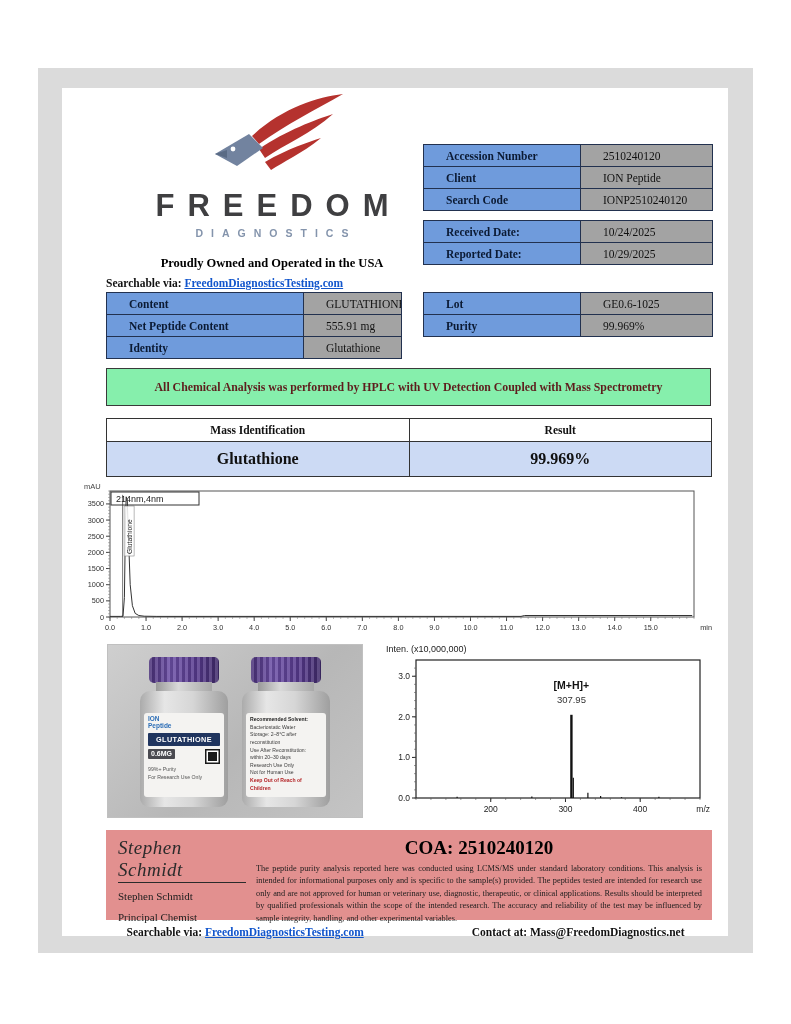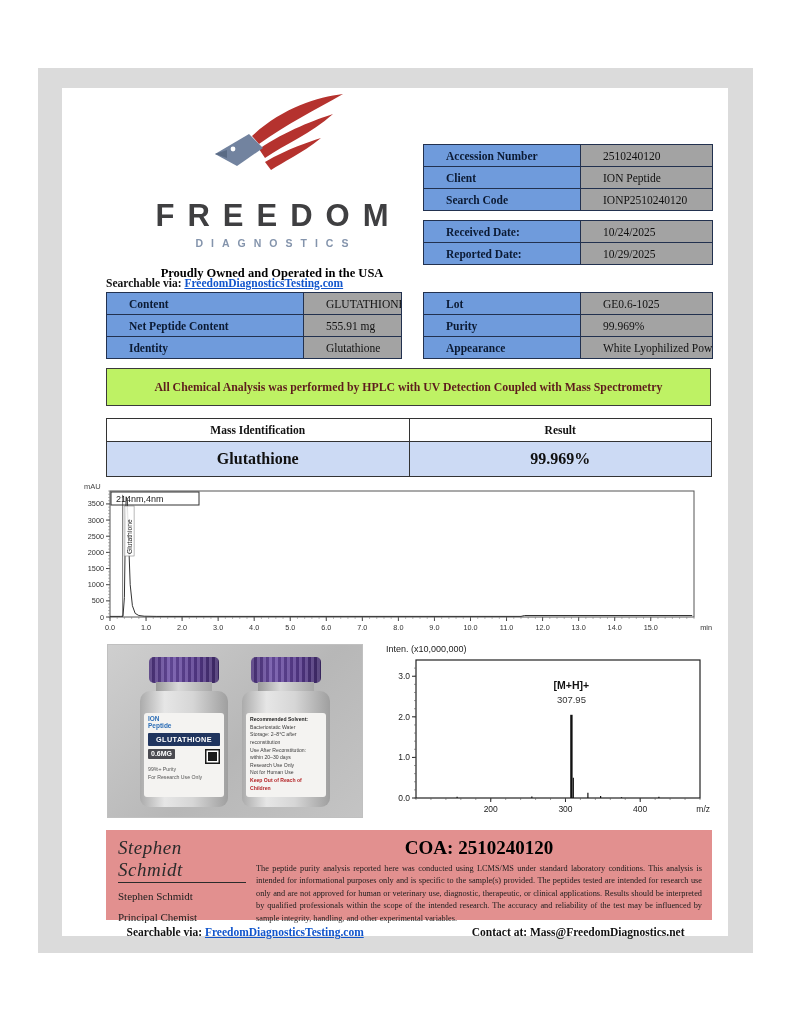--- a/index.html
+++ b/index.html
@@ -3,38 +3,38 @@
 <meta charset="utf-8">
 <style>
   html,body{margin:0;padding:0;background:#fff;}
   body{width:791px;height:1024px;position:relative;font-family:"Liberation Serif",serif;color:#111;}
   .frame{position:absolute;left:38px;top:68px;width:715px;height:885px;background:#dbdbdb;}
   .page{position:absolute;left:24px;top:20px;width:666px;height:848px;background:#fff;}
 
   
   .logo-block{position:absolute;left:28px;top:6px;width:364px;text-align:center;}
   .eagle{display:block;margin:0 auto;}
-  .logo-word{font-family:"Liberation Sans",sans-serif;font-weight:bold;font-size:31px;letter-spacing:13px;color:#3f3f41;margin-top:16px;padding-left:13px;}
+  .logo-word{font-family:"Liberation Sans",sans-serif;font-weight:bold;font-size:31px;letter-spacing:13px;color:#3f3f41;margin-top:6px;padding-left:13px;}
   .logo-sub{font-family:"Liberation Sans",sans-serif;font-weight:bold;font-size:10.5px;letter-spacing:8px;color:#8494ac;margin-top:3px;padding-left:8px;}
   .tagline{font-weight:bold;font-size:12.5px;margin-top:17px;color:#000;}
   .searchable{position:absolute;left:44px;top:189px;font-size:11.5px;font-weight:bold;}
   a.lnk{color:#1155cc;text-decoration:underline;font-weight:bold;}
 
   
   .coa-title{position:absolute;left:356px;top:12px;width:300px;text-align:center;font-size:27px;font-weight:bold;color:#000;}
   table.info{border-collapse:collapse;table-layout:fixed;}
   table.info td{border:1.6px solid #22314f;font-size:11.5px;padding:2px 22px;height:17px;overflow:hidden;white-space:nowrap;}
   td.lbl{background:#6f9bdc;font-weight:bold;color:#0b1a33;}
   td.val{background:#a3a3a3;}
   .tbl-acc{position:absolute;left:361px;top:56px;width:290px;}
   .tbl-date{position:absolute;left:361px;top:132px;width:290px;}
   .tbl-prod{position:absolute;left:44px;top:204px;width:296px;}
   .tbl-spec{position:absolute;left:361px;top:204px;width:290px;}
 
-  .banner{position:absolute;left:44px;top:280px;width:603px;height:36px;background:#bef264;border:1.6px solid #3a3a3a;display:flex;align-items:center;justify-content:center;}
+  .banner{position:absolute;left:44px;top:280px;width:603px;height:36px;background:#86efac;border:1.6px solid #3a3a3a;display:flex;align-items:center;justify-content:center;}
   .banner span{font-weight:bold;font-size:11.8px;color:#5e1d1d;text-align:center;}
 
   table.mass{position:absolute;left:44px;top:330px;width:606px;border-collapse:collapse;table-layout:fixed;}
   table.mass td{border:1.6px solid #333;text-align:center;}
   .mass-hdr{font-weight:bold;font-size:11.5px;height:20px;background:#fff;}
   .mass-row{font-weight:bold;font-size:16px;height:32px;background:#ccdaf4;}
 
   .chrom-wrap{position:absolute;left:10px;top:393px;width:644px;height:156px;}
   .ms-wrap{position:absolute;left:322px;top:554px;width:330px;height:182px;}
 
@@ -145,24 +145,20 @@
 
   <table class="info tbl-spec">
     <tbody>
           <tr>
             <td class="lbl" style="width:112px">Lot</td>
             <td class="val">GE0.6-1025</td>
           </tr>
     <tr>
             <td class="lbl">Purity</td>
             <td class="val">99.969%</td>
-          </tr>
-    <tr>
-            <td class="lbl">Appearance</td>
-            <td class="val">White Lyophilized Powder</td>
           </tr>
   </tbody>
       </table>
 
   <div class="banner">
     <span>All Chemical Analysis was performed by HPLC with UV Detection Coupled with Mass Spectrometry</span>
   </div>
 
   <table class="mass">
     <tbody>

